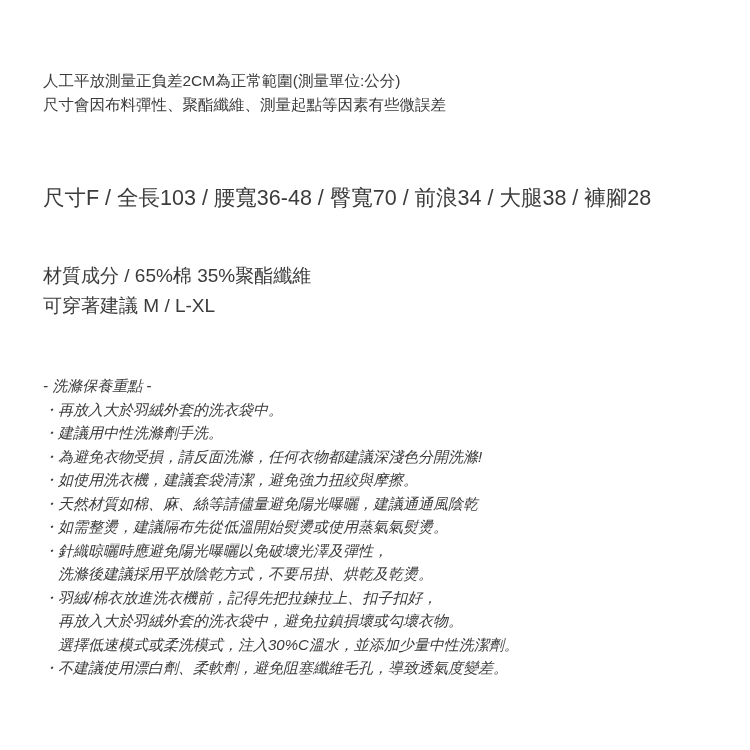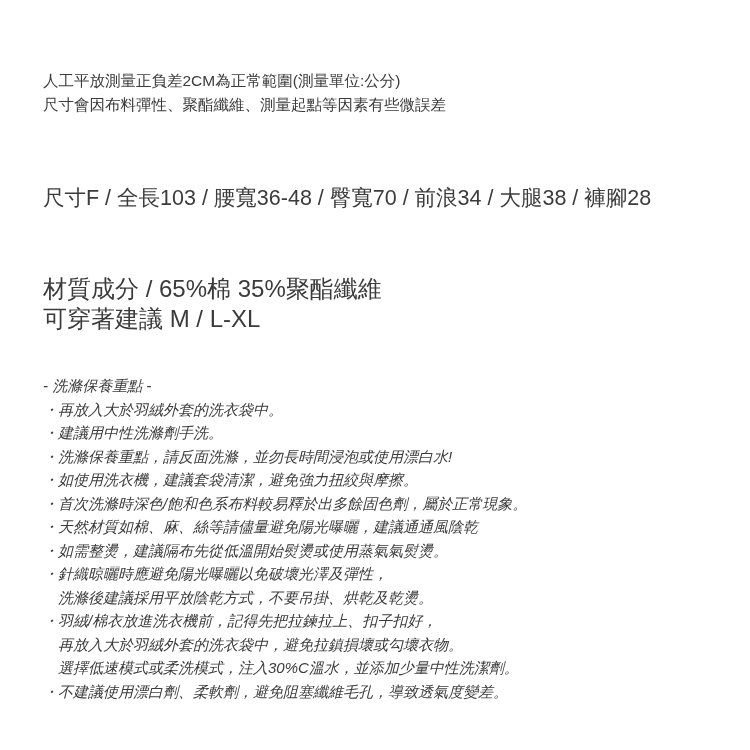--- a/index.html
+++ b/index.html
@@ -27,22 +27,22 @@
     left: 43px;
     top: 184px;
     font-size: 21.5px;
     font-weight: 400;
     line-height: 28px;
     white-space: nowrap;
   }
   .material {
     position: absolute;
     left: 43px;
-    top: 274px;
-    font-size: 24px;
+    top: 261px;
+    font-size: 19px;
     line-height: 30px;
   }
   .care {
     position: absolute;
     left: 43px;
     top: 374px;
     font-size: 15px;
     line-height: 23.5px;
     font-style: italic;
   }
@@ -62,23 +62,22 @@
 
 <div class="material">
   <p>材質成分 / 65%棉 35%聚酯纖維</p>
   <p>可穿著建議 M / L-XL</p>
 </div>
 
 <div class="care">
   <p>- 洗滌保養重點 -</p>
   <p class="care-line">・再放入大於羽絨外套的洗衣袋中。</p>
   <p class="care-line">・建議用中性洗滌劑手洗。</p>
-  <p class="care-line">・洗滌保養重點，請反面洗滌，並勿長時間浸泡或使用漂白水!</p>
+  <p class="care-line">・為避免衣物受損，請反面洗滌，任何衣物都建議深淺色分開洗滌!</p>
   <p class="care-line">・如使用洗衣機，建議套袋清潔，避免強力扭絞與摩擦。</p>
-  <p class="care-line">・首次洗滌時深色/飽和色系布料較易釋於出多餘固色劑，屬於正常現象。</p>
   <p class="care-line">・天然材質如棉、麻、絲等請儘量避免陽光曝曬，建議通通風陰乾</p>
   <p class="care-line">・如需整燙，建議隔布先從低溫開始熨燙或使用蒸氣氣熨燙。</p>
   <p class="care-line">・針織晾曬時應避免陽光曝曬以免破壞光澤及彈性，</p>
   <p class="care-line indent">洗滌後建議採用平放陰乾方式，不要吊掛、烘乾及乾燙。</p>
   <p class="care-line">・羽絨/棉衣放進洗衣機前，記得先把拉鍊拉上、扣子扣好，</p>
   <p class="care-line indent">再放入大於羽絨外套的洗衣袋中，避免拉鎮損壞或勾壞衣物。</p>
   <p class="care-line indent">選擇低速模式或柔洗模式，注入30%C溫水，並添加少量中性洗潔劑。</p>
   <p class="care-line">・不建議使用漂白劑、柔軟劑，避免阻塞纖維毛孔，導致透氣度變差。</p>
 </div>
 

